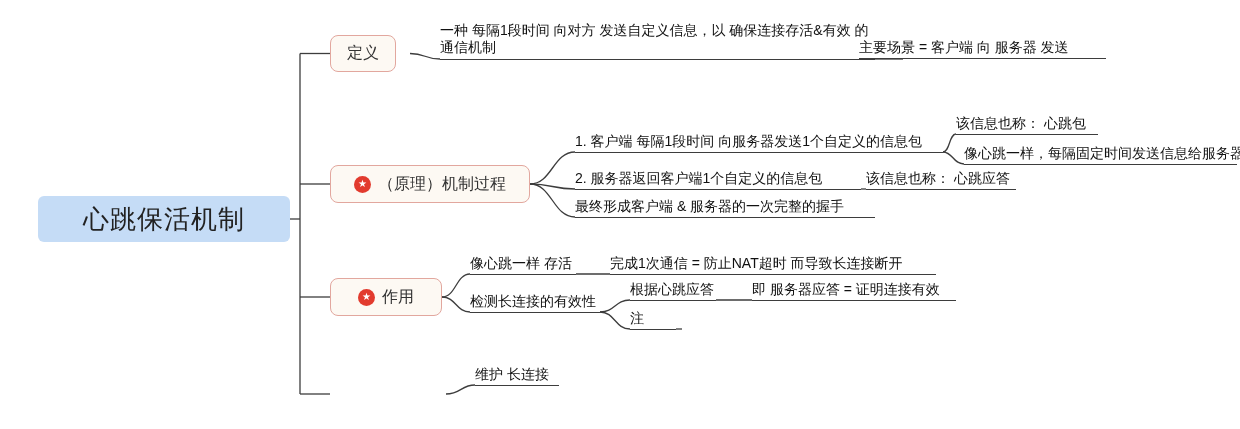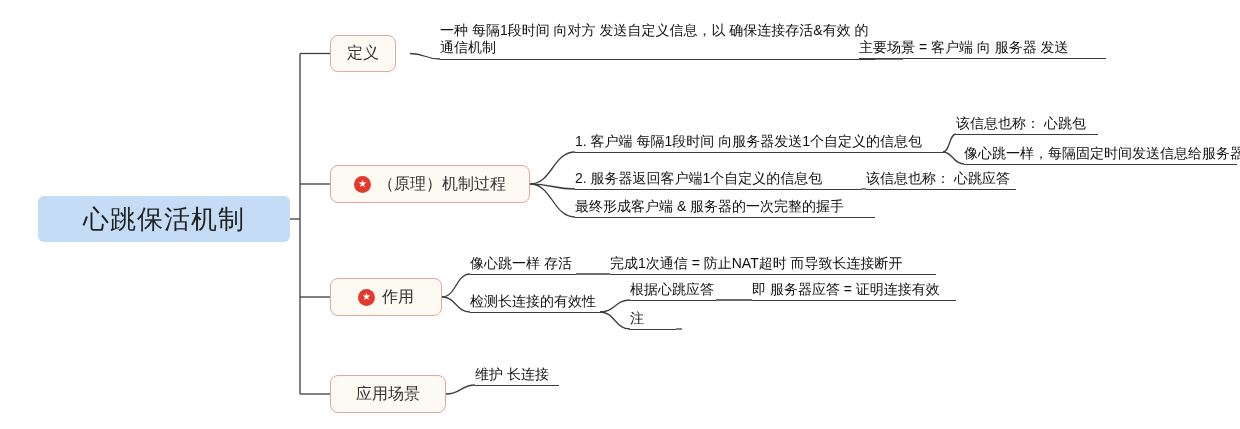--- a/index.html
+++ b/index.html
@@ -88,23 +88,20 @@
   <div class="topic-box" style="left:330px;top:165px;width:200px;height:38px">
     <span class="star">★</span>
     <span>（原理）机制过程</span>
   </div>
 
   <div class="topic-box" style="left:330px;top:278px;width:112px;height:38px">
     <span class="star">★</span>
     <span>作用</span>
   </div>
 
-  <div class="topic-box" style="left:330px;top:375px;width:116px;height:38px">
-    <span>应用场景</span>
-  </div>
 
   <div class="leaf wrap" style="left:440px;top:22px;width:435px">一种 每隔1段时间 向对方 发送自定义信息，以 确保连接存活&amp;有效 的通信机制</div>
   <div class="leaf" style="left:859px;top:39px;width:247px">主要场景 =  客户端 向 服务器 发送</div>
 
   <div class="leaf" style="left:575px;top:133px;width:368px">1. 客户端 每隔1段时间 向服务器发送1个自定义的信息包</div>
   <div class="leaf" style="left:956px;top:115px;width:142px">该信息也称：  心跳包</div>
   <div class="leaf" style="left:964px;top:145px;width:273px">像心跳一样，每隔固定时间发送信息给服务器</div>
   <div class="leaf" style="left:575px;top:170px;width:286px">2. 服务器返回客户端1个自定义的信息包</div>
   <div class="leaf" style="left:866px;top:170px;width:150px">该信息也称：  心跳应答</div>
   <div class="leaf" style="left:575px;top:198px;width:300px">最终形成客户端 &amp; 服务器的一次完整的握手</div>

